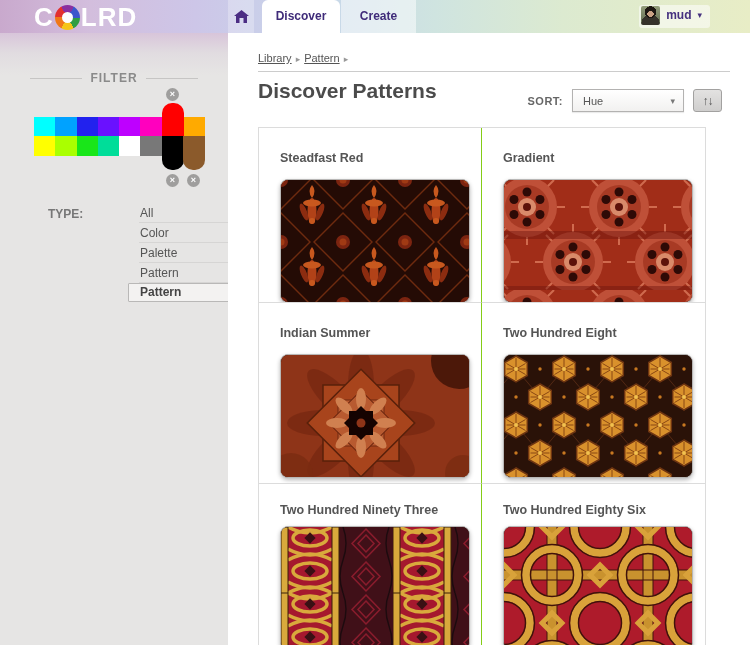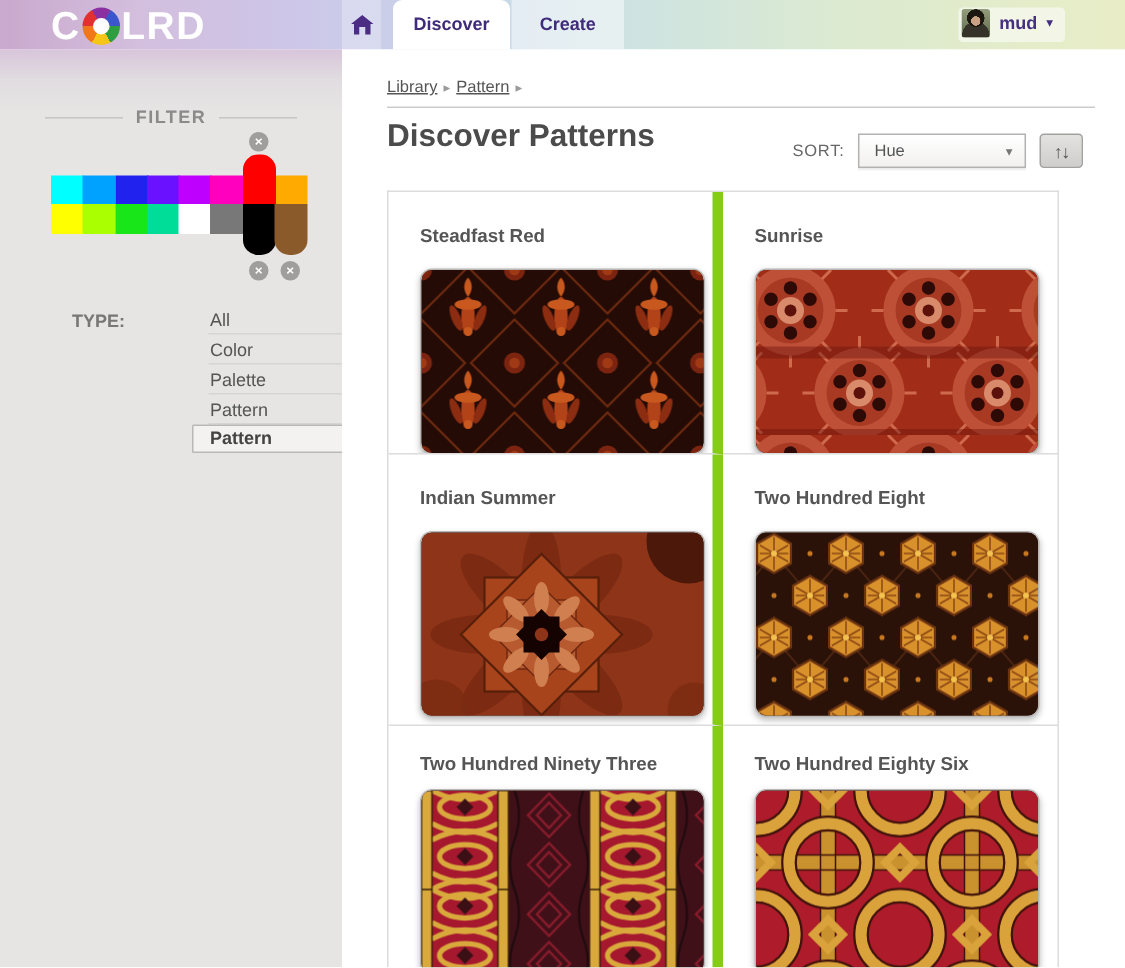--- a/index.html
+++ b/index.html
@@ -58,33 +58,33 @@
 
   
   .content { position:absolute; left:228px; top:33px; width:522px; height:612px; background:#fff; }
   .breadcrumb { position:absolute; left:30px; top:19px; font-size:11px; color:#555; }
   .breadcrumb a { color:#555; text-decoration:underline; cursor:pointer; }
   .crumb-arrow { color:#999; font-size:9px; margin:0 4px; }
   .rule { position:absolute; left:30px; top:38px; width:472px; height:1px; background:#cccccc; }
   .page-title { position:absolute; left:30px; top:46px; font-size:21px; font-weight:bold; color:#4b4b4b; }
 
   .sort-wrap { position:absolute; top:56px; right:28px; display:flex; align-items:center; gap:9px; }
-  .sort-label { font-weight:normal; font-size:11px; color:#666; letter-spacing:.5px;margin-left:28px; }
+  .sort-label { font-weight:bold; font-size:11px; color:#666; letter-spacing:.5px;margin-left:28px; }
   .sort-select { width:112px; height:23px; border:1px solid #b3b2b1; background:linear-gradient(180deg,#ffffff,#f2f1f0);
     display:flex; align-items:center; padding:0 8px 0 10px; cursor:pointer; box-shadow:0 1px 1px rgba(0,0,0,.08); }
   .sort-value { font-weight:normal; font-size:11px; color:#555; flex:1; }
   .select-arrow { font-size:9px; color:#777; }
   .sort-dir-btn { width:29px; height:23px; border:1px solid #a2a1a0; border-radius:3px;
     background:linear-gradient(180deg,#e3e2e1,#cfcecd); color:#555; font-size:12px; font-weight:bold;
     display:flex; align-items:center; justify-content:center; cursor:pointer; letter-spacing:-1px; }
 
   .grid { position:absolute; left:30px; top:94px; width:448px; height:518px;
     border:1px solid #dcdcdc; border-bottom:none;
     display:grid; grid-template-columns:223px 224px; grid-template-rows:175px 181px auto; }
-  .cell { border-right:7px solid #84cc16; border-bottom:1px solid #dcdcdc; padding:20px 0 0 21px; overflow:hidden; }
+  .cell { border-right:1px solid #84cc16; border-bottom:1px solid #dcdcdc; padding:20px 0 0 21px; overflow:hidden; }
   .cell:nth-child(2n) { border-right:none; }
   .cell.r3 { padding-top:16px; border-bottom:none; }
   .card-title { font-size:12.5px; font-weight:bold; color:#555; cursor:pointer; display:inline-block; }
   .card-img { margin-top:13px; width:190px; height:124px; border-radius:8px; border:1px solid #b8b7b6;
     box-shadow:0 2px 4px rgba(0,0,0,.28); overflow:hidden; cursor:pointer; background:#2a0e06; }
   .cell.r3 .card-img { margin-top:8px; }
   .card-img svg { display:block; }
 </style>
 </head>
 <body>
@@ -212,21 +212,21 @@
                     <circle cx="62" cy="62" r="3.5"></circle>
                 </g>
               </pattern>
             </defs>
             <rect width="190" height="124" fill="url(#pat1)"></rect>
           </svg>
         </div>
       </div>
 
       <div class="cell">
-        <span class="card-title">Sunrise</span>
+        <span class="card-title">Gradient</span>
         <div class="card-img">
           <svg width="190" height="124" viewBox="0 0 190 124">
             <defs>
               <g id="med2">
                 <circle r="30" fill="#bf5038"></circle>
                 <circle r="22" fill="#a83a24"></circle>
                 <g stroke="#d06a4e" stroke-width="2">
                   <line y1="-30" y2="-38"></line>
                     <line y1="30" y2="38"></line>
                   <line x1="-30" x2="-38"></line>

